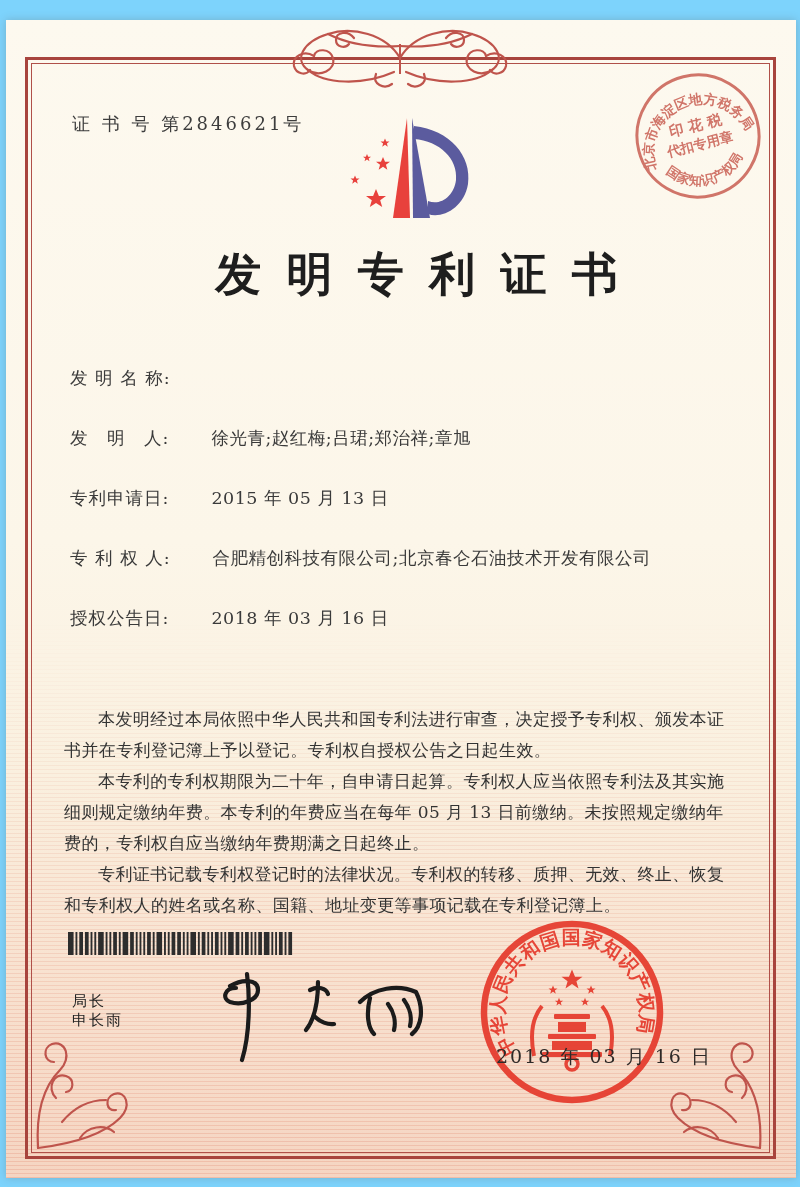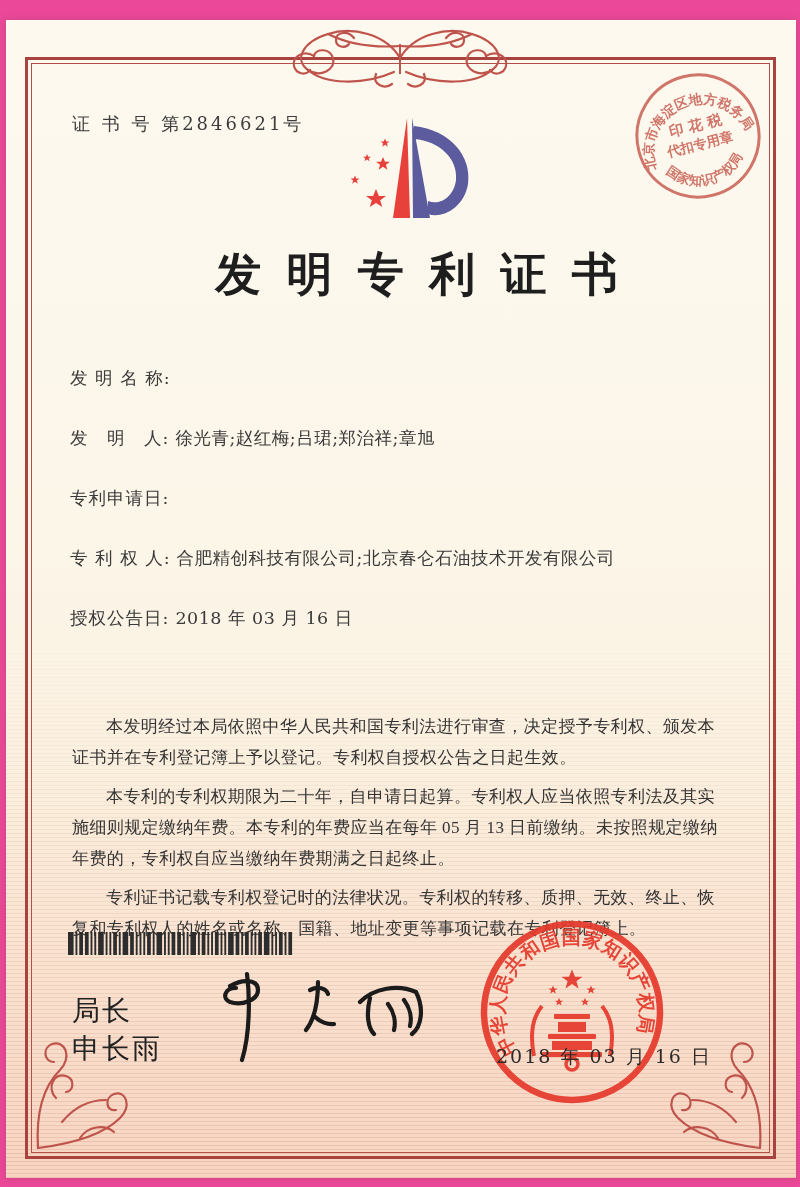--- a/index.html
+++ b/index.html
@@ -1,39 +1,39 @@
 <!DOCTYPE html>
 <html><head>
 <meta charset="utf-8">
 <style>
   html,body{margin:0;padding:0;background:#e8e5de;}
-  #page{position:relative;width:800px;height:1187px;background:#ec4899;overflow:hidden;
+  #page{position:relative;width:800px;height:1187px;background:#7dd3fc;overflow:hidden;
         font-family:"DejaVu Serif","Liberation Serif",serif;}
   .paper{position:absolute;left:6px;top:20px;width:790px;height:1158px;
          background:linear-gradient(180deg,#fdf9ef 0%,#fcf6e9 45%,#faf0df 65%,#f8e2d0 82%,#f5d5c2 100%);
          box-shadow:0 0 8px rgba(90,70,60,.25);}
   .guilloche{position:absolute;inset:0;
          background:repeating-linear-gradient(0deg,rgba(222,120,96,.25) 0 1px,transparent 1px 4px);
          -webkit-mask-image:linear-gradient(180deg,transparent 0 52%,rgba(0,0,0,.55) 72%,#000 100%);
          mask-image:linear-gradient(180deg,transparent 0 52%,rgba(0,0,0,.55) 72%,#000 100%);}
   .frame{position:absolute;left:25px;top:57px;width:745px;height:1096px;
          border:3px solid #a8443d;}
   .frame::after{content:"";position:absolute;inset:3px;border:1px solid #b05049;}
   .abs{position:absolute;}
   .cert-no{left:72px;top:112px;font-size:18px;letter-spacing:3px;color:#3d3d3d;}
   .title{left:0;right:0;top:244px;text-align:center;font-size:46px;font-weight:bold;
          color:#1e1e1e;letter-spacing:.55em;text-indent:.55em;padding-left:33px;}
   .fields{left:70px;top:366px;width:670px;font-size:17.5px;color:#3a3a3a;}
-  .frow{display:flex;height:24px;line-height:24px;margin-bottom:36px;}
+  .frow{display:flex;height:24px;line-height:24px;margin-bottom:36px;gap:36px;}
   .flabel{white-space:pre;letter-spacing:1px;}
   .fvalue{margin-left:6px;letter-spacing:.5px;white-space:pre;}
   .paras{left:64px;top:704px;width:674px;font-size:17px;line-height:1.82;color:#333;letter-spacing:.4px;}
-  .paras p{margin:8px;text-indent:2em;font-family:Liberation Serif, serif;}
+  .paras p{margin:0;text-indent:2em;}
   .officer{left:72px;top:992px;font-family:Liberation Mono, monospace;
-           font-size:28px;color:#222;letter-spacing:2px;}
+           font-size:15px;color:#222;letter-spacing:2px;}
   .officer .name{}
   .date{left:496px;top:1044px;font-size:19px;color:#2e2a28;letter-spacing:2px;z-index:6;}
   .seal-box{left:478px;top:918px;width:188px;height:188px;z-index:5;opacity:.92;}
   .stamp-box{left:632px;top:70px;width:132px;height:132px;transform:rotate(-14deg);opacity:.92;}
   .logo-box{left:330px;top:100px;width:160px;height:140px;}
   .orn-top{left:236px;top:18px;width:328px;height:80px;}
   .orn-bl{left:28px;top:1022px;width:112px;height:128px;}
   .orn-br{left:658px;top:1022px;width:112px;height:128px;transform:scaleX(-1);}
   .barcode{left:68px;top:932px;width:226px;height:23px;}
   .sig-box{left:192px;top:968px;width:250px;height:100px;}
@@ -128,20 +128,21 @@
   <div class="abs fields">
     <div class="frow">
       <span class="flabel">发 明 名 称:</span>
     </div>
     <div class="frow">
       <span class="flabel">发　明　人:</span>
       <span class="fvalue">徐光青;赵红梅;吕珺;郑治祥;章旭</span>
     </div>
     <div class="frow">
       <span class="flabel">专利申请日:</span>
+      <span class="fvalue">2015 年 05 月 13 日</span>
     </div>
     <div class="frow">
       <span class="flabel">专 利 权 人:</span>
       <span class="fvalue">合肥精创科技有限公司;北京春仑石油技术开发有限公司</span>
     </div>
     <div class="frow">
       <span class="flabel">授权公告日:</span>
       <span class="fvalue">2018 年 03 月 16 日</span>
     </div>
   </div>

